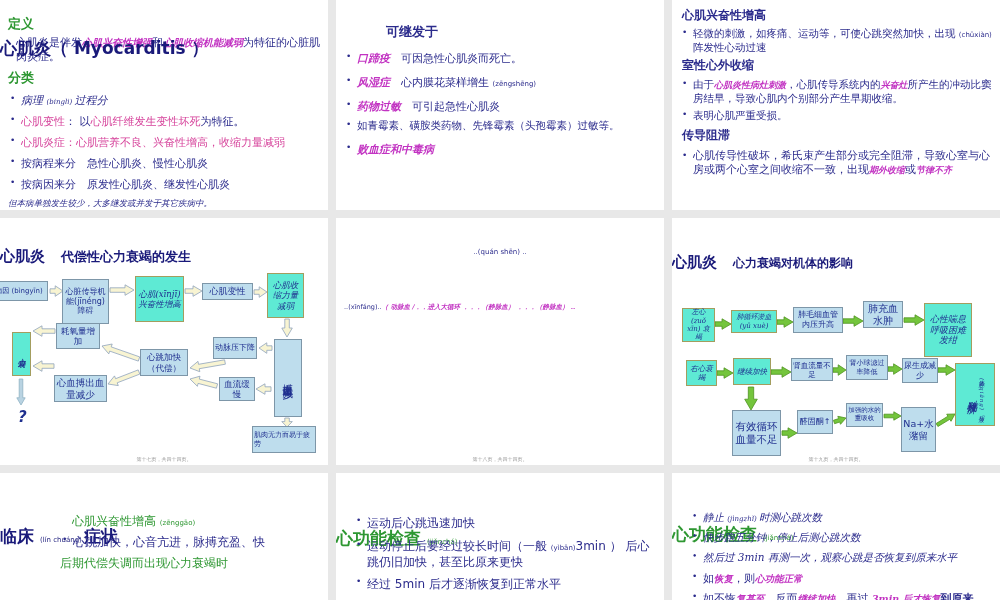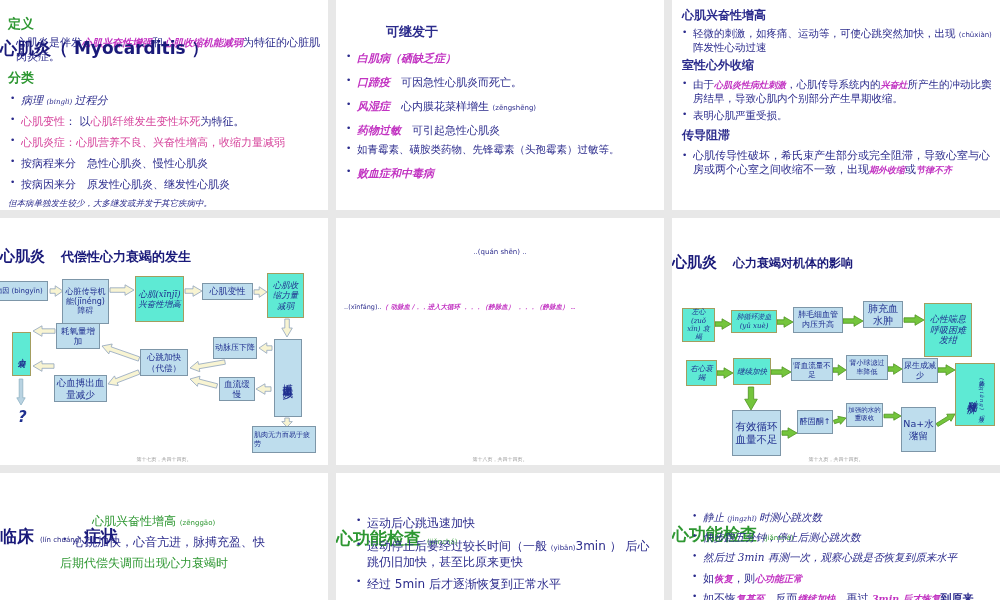--- a/index.html
+++ b/index.html
@@ -41,21 +41,20 @@
     <div class="bl" style="font-size:11px">按病程来分　急性心肌炎、慢性心肌炎</div>
     <div class="bl" style="font-size:11px">按病因来分　原发性心肌炎、继发性心肌炎</div>
     <div class="kai" style="margin:4px 0 0 8px;font-size:8.5px">但本病单独发生较少，大多继发或并发于其它疾病中。</div>
 
   </div>
 </div>
 
 <div class="slide" style="left:336;top:0;height:210px;left:336px">
   <div class="inner up">
     <div class="hd" style="margin:60px 0 10px 50px;font-size:13px">可继发于</div>
-    <div class="bl" style="font-size:11px;margin-bottom:9px"><span class="pk">白肌病（硒缺乏症）</span></div>
     <div class="bl" style="font-size:11px;margin-bottom:9px"><span class="pk">口蹄疫</span><span>　可因急性心肌炎而死亡。</span></div>
     <div class="bl" style="font-size:11px;margin-bottom:9px"><span class="pk">风湿症</span><span>　心内膜花菜样增生 </span><span class="py">(zēngshēng)</span></div>
     <div class="bl" style="font-size:11px;margin-bottom:5px"><span class="pk">药物过敏</span><span>　可引起急性心肌炎</span></div>
     <div class="bl" style="font-size:10.5px;margin-bottom:9px">如青霉素、磺胺类药物、先锋霉素（头孢霉素）过敏等。</div>
     <div class="bl" style="font-size:11px"><span class="pk">败血症和中毒病</span></div>
 
   </div>
 </div>
 
 <div class="slide" style="left:672px;top:0;height:210px">
@@ -158,21 +157,21 @@
     <div class="bx" style="left:125px;top:192px;width:36px;height:24px;font-size:8px">醛固酮↑</div>
     <div class="bx" style="left:174px;top:185px;width:37px;height:24px;font-size:6.5px">加强的水的重吸收</div>
     <div class="bx" style="left:229px;top:189px;width:35px;height:45px;font-size:9.5px">Na+水潴留</div>
     <div class="ftr">第十九页，共四十四页。</div>
   </div>
 </div>
 
 <div class="slide" style="left:0;top:473px;height:127px">
   <div class="inner">
     <div class="ctitle" style="top:12px"><span style="font-size:17px">临床 </span><span class="py" style="font-weight:normal">(lín chuáng) </span><span style="font-size:17px">症状</span></div>
-    <div class="g" style="margin:40px 0 4px 92px;font-size:12px"><span>心肌兴奋性增高 </span><span class="py">(zēnggāo)</span></div>
+    <div class="g" style="margin:40px 0 4px 72px;font-size:12px"><span>心肌兴奋性增高 </span><span class="py">(zēnggāo)</span></div>
     <div class="bl" style="font-size:12px;margin-left:60px;margin-bottom:4px">心跳加快，心音亢进，脉搏充盈、快</div>
     <div class="g" style="margin:0 10px 5px 60px;font-size:12px">后期代偿失调而出现心力衰竭时</div>
   </div>
 </div>
 
 <div class="slide" style="left:336px;top:473px;height:127px">
   <div class="inner">
     <div class="ctitle g" style="top:12px"><span style="font-size:17px;color:#2e9732">心功能检查 </span><span class="py" style="font-weight:normal;color:#2e9732">(jiǎnchá)</span></div>
     <div class="bl" style="font-size:12px;margin:42px 6px 6px 18px">运动后心跳迅速加快</div>
     <div class="bl" style="font-size:12px;margin-left:18px;line-height:1.35;margin-bottom:6px"><span>运动停止后要经过较长时间（一般 </span><span class="py">(yìbān)</span><span>3min ） 后心跳仍旧加快，甚至比原来更快</span></div>

